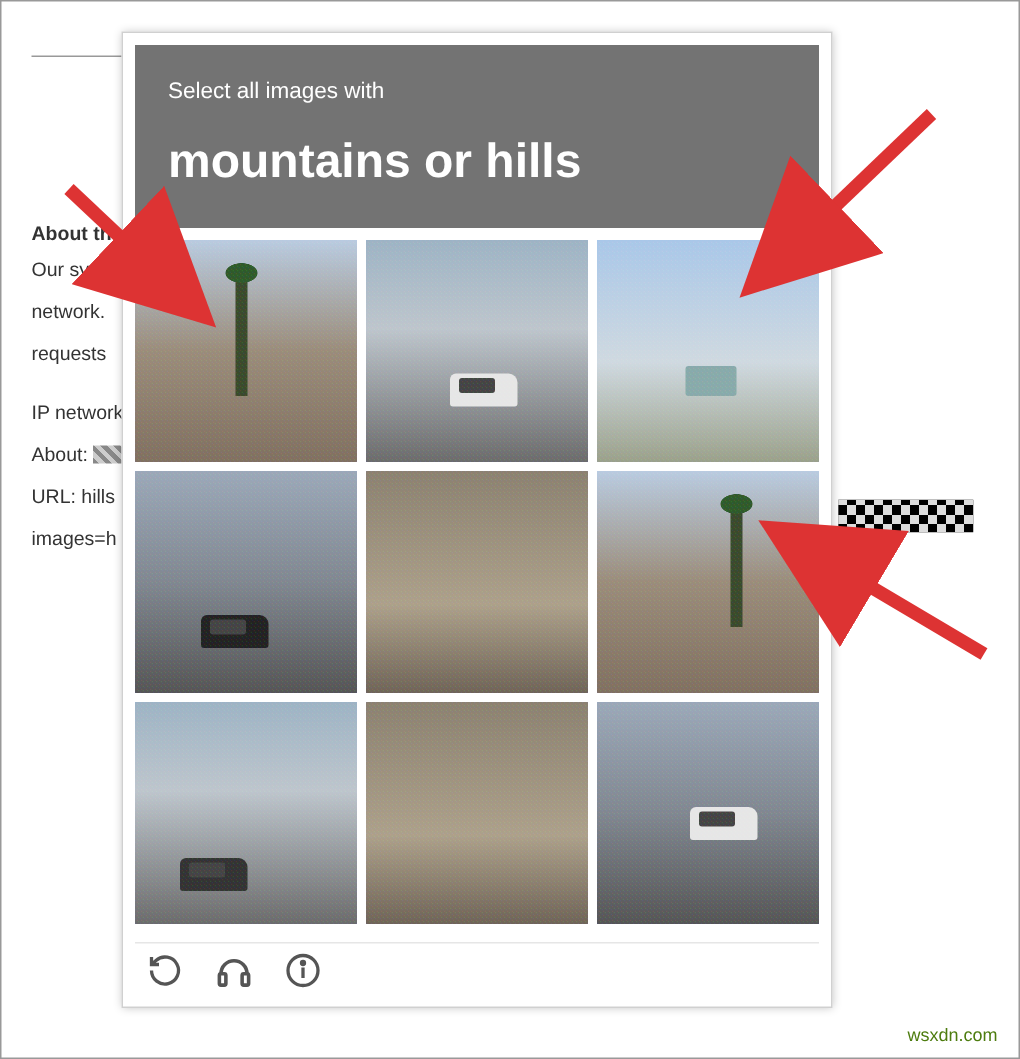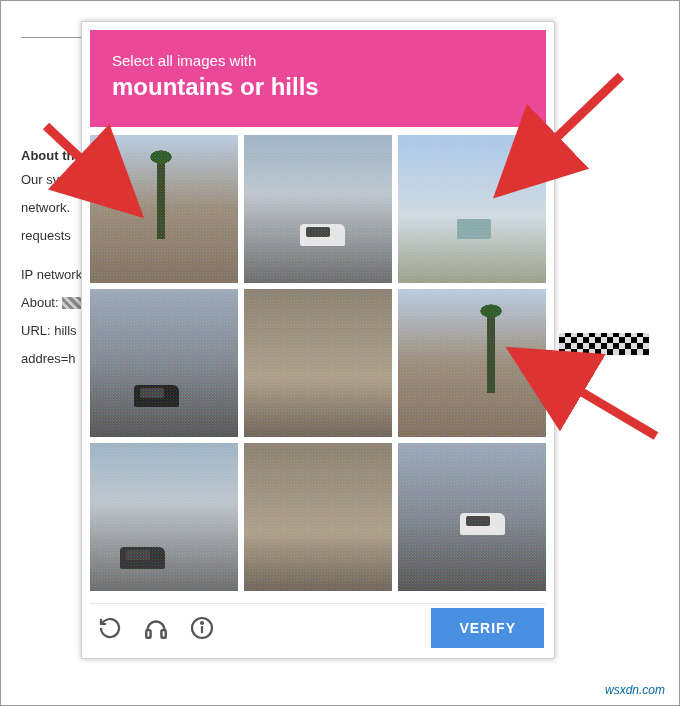--- a/index.html
+++ b/index.html
@@ -42,26 +42,26 @@
       position: absolute;
       left: 80px;
       top: 20px;
       width: 474px;
       background: #fff;
       border: 1px solid #d0d0d0;
       box-shadow: 0 0 6px rgba(0,0,0,.25);
       padding: 8px;
     }
     .captcha-header {
-      background: #ec4899;
+      background: #737373;
       color: #fff;
       padding: 22px 22px 26px 22px;
     }
     .captcha-header .line1 { font-size: 15px; }
-    .captcha-header .line2 { font-size: 24px; font-weight: bold; margin-top: 4px; }
+    .captcha-header .line2 { font-size: 32px; font-weight: bold; margin-top: 20px; }
     .grid {
       display: grid;
       grid-template-columns: repeat(3, 1fr);
       grid-template-rows: repeat(3, 1fr);
       gap: 6px;
       margin-top: 8px;
     }
     .tile {
       width: 100%;
       aspect-ratio: 1/1;
@@ -139,22 +139,21 @@
     .arrow {
       position: absolute;
       pointer-events: none;
       z-index: 50;
     }
     .watermark {
       position: absolute;
       right: 14px;
       bottom: 8px;
       font-size: 12px;
-      color: #0369a1;
-      font-style: italic;
+      color: #4d7c0f;
     }
     .pixely {
       position: absolute;
       left: 558px;
       top: 332px;
       width: 90px;
       height: 22px;
       background:
         repeating-linear-gradient(90deg,#222 0 6px,#fff 6px 12px),
         repeating-linear-gradient(0deg,#222 0 6px,#fff 6px 12px);
@@ -167,21 +166,21 @@
 <div class="page-bg">
   <hr>
   <div class="about-head">About th</div>
   <div class="para">Our syste</div>
   <div class="para">network.</div>
   <div class="para">requests</div>
   <div style="height:10px"></div>
   <div class="para"><span>IP network</span></div>
   <div class="para"><span>About:</span> <span class="blur" style="width:60px"></span></div>
   <div class="para"><span>URL: hills</span></div>
-  <div class="para"><span>addres=h</span></div>
+  <div class="para"><span>images=h</span></div>
 </div>
 
 <div class="pixely"></div>
 
 <div class="captcha-modal">
   <div class="captcha-header">
     <div class="line1">Select all images with</div>
     <div class="line2">mountains or hills</div>
   </div>
 
@@ -227,21 +226,20 @@
         </svg>
       </div>
       <div class="icon-btn">
         <svg width="24" height="24" viewBox="0 0 24 24" fill="none" stroke="currentColor" stroke-width="2.2">
           <circle cx="12" cy="12" r="10"></circle>
           <line x1="12" y1="10" x2="12" y2="17"></line>
           <circle cx="12" cy="7" r="1" fill="currentColor"></circle>
         </svg>
       </div>
     </div>
-    <button class="verify-btn">VERIFY</button>
   </div>
 </div>
 
 <svg class="arrow" style="left:35px; top:115px" width="130" height="130">
   <defs>
       <marker id="ah1" markerWidth="10" markerHeight="10" refX="8" refY="5" orient="auto">
         <path d="M0,0 L10,5 L0,10 z" fill="#d33"></path>
       </marker>
     </defs>
   <line x1="10" y1="10" x2="95" y2="90" stroke="#d33" stroke-width="9" marker-end="url(#ah1)"></line>

